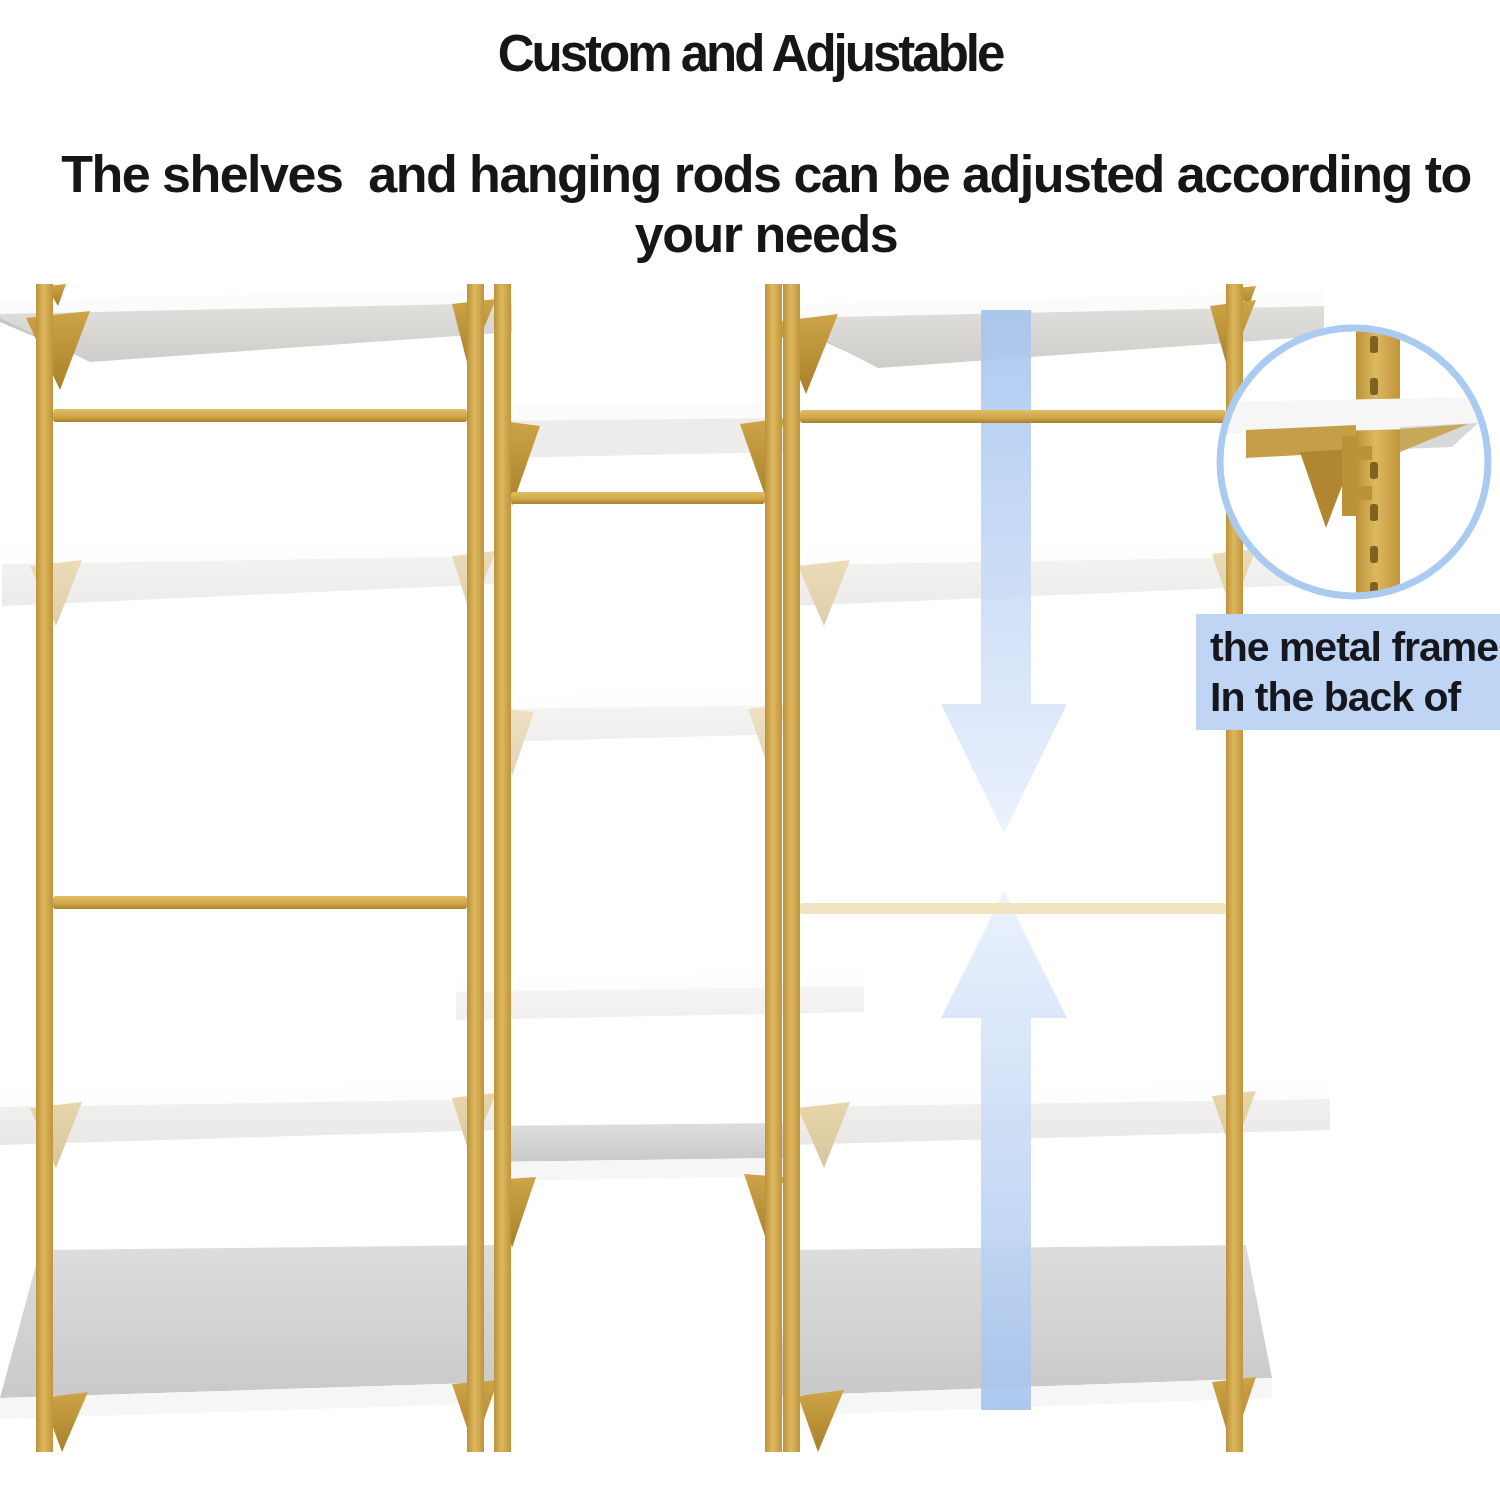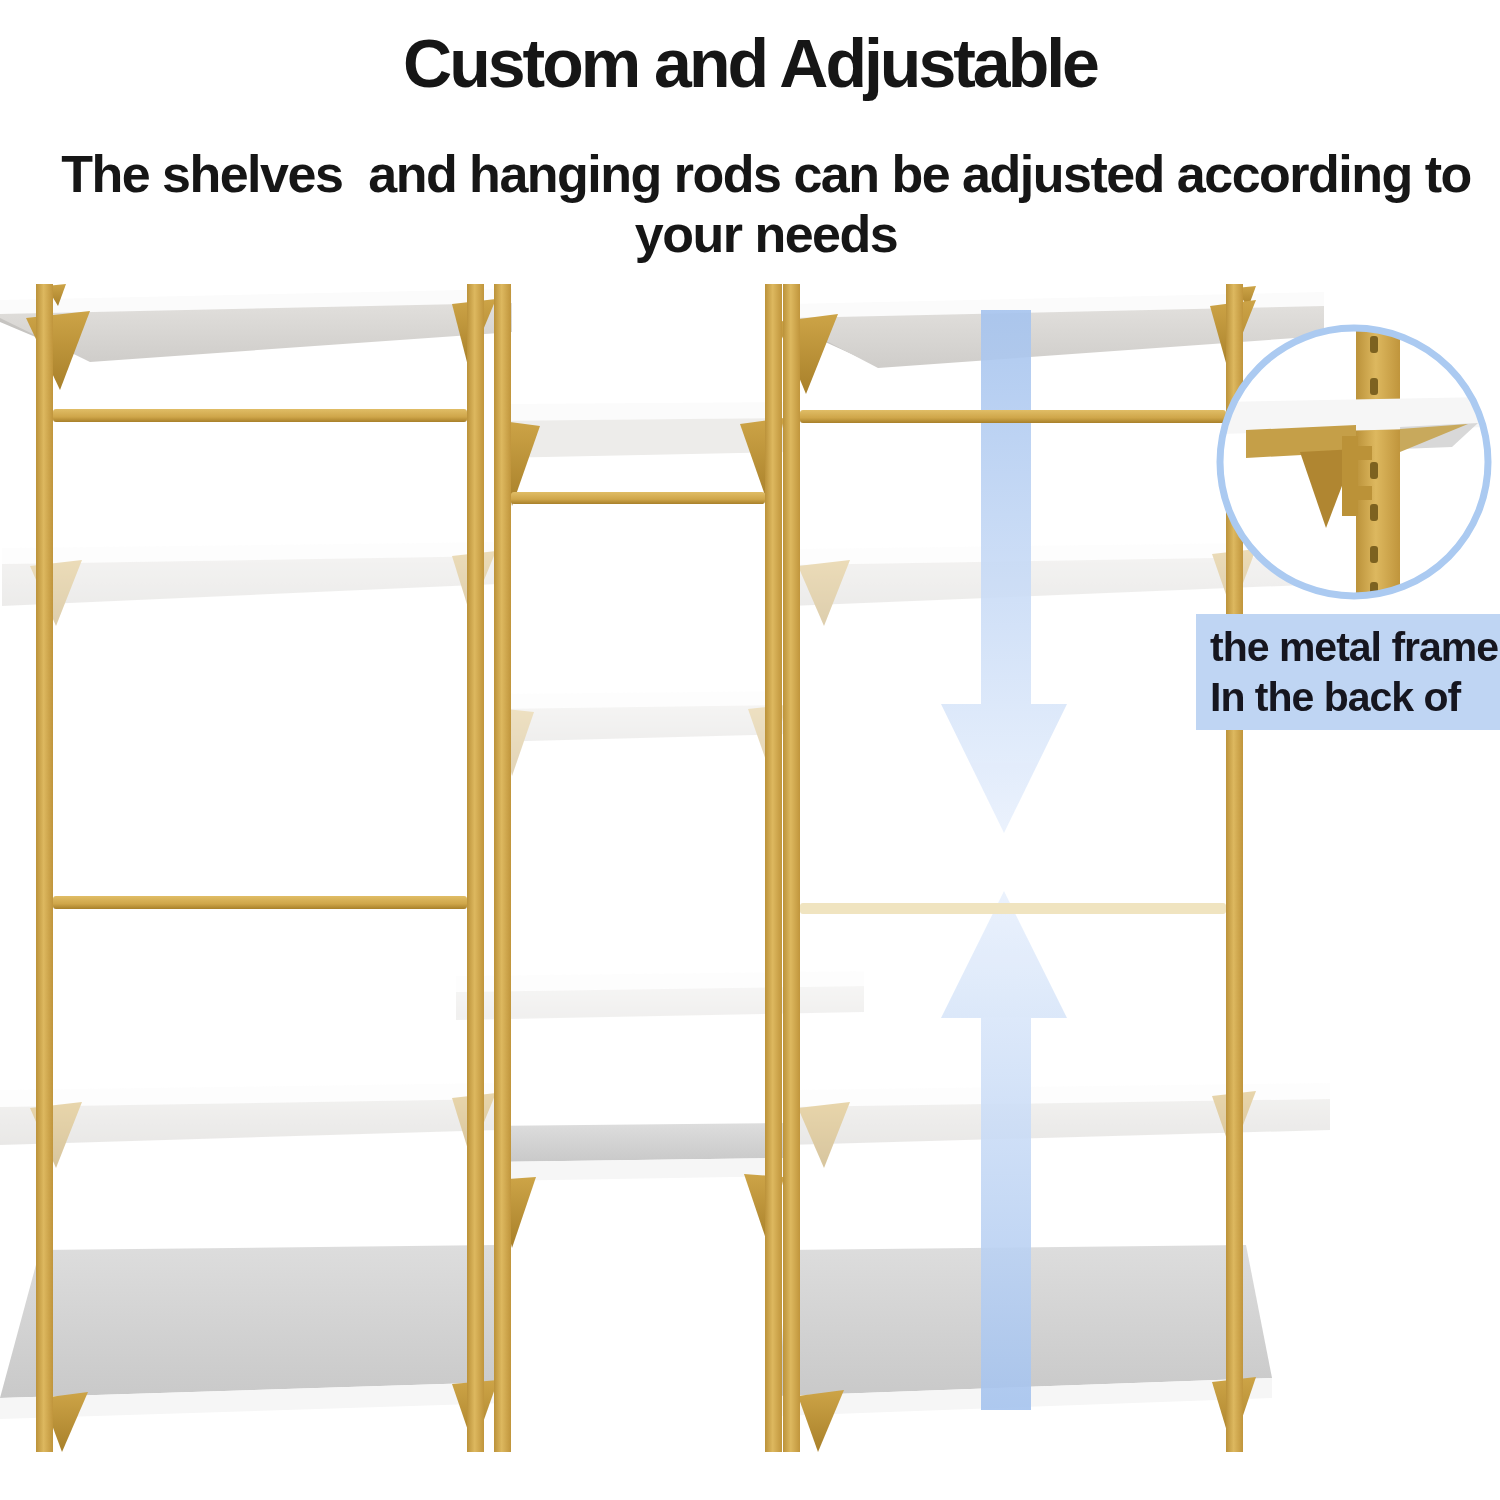--- a/index.html
+++ b/index.html
@@ -6,21 +6,21 @@
   #stage{
     position:relative;
     width:1500px;height:1500px;
     background:var(--page-bg,#ffffff);
     overflow:hidden;
     font-family:"Liberation Sans", sans-serif;
   }
   .title{
     position:absolute;top:24px;left:0;width:1500px;
     text-align:center;
-    font-size:68px;font-weight:700;letter-spacing:-3px;
+    font-size:51px;font-weight:700;letter-spacing:-3px;
     color:var(--text-color,#161616);
   }
   .subtitle{
     position:absolute;top:144px;left:16px;width:1500px;
     text-align:center;
     font-size:52px;font-weight:700;letter-spacing:-1.5px;
     color:var(--text-color,#161616);
     white-space:pre-wrap;
   }
   svg#rack{position:absolute;left:0;top:0;}

